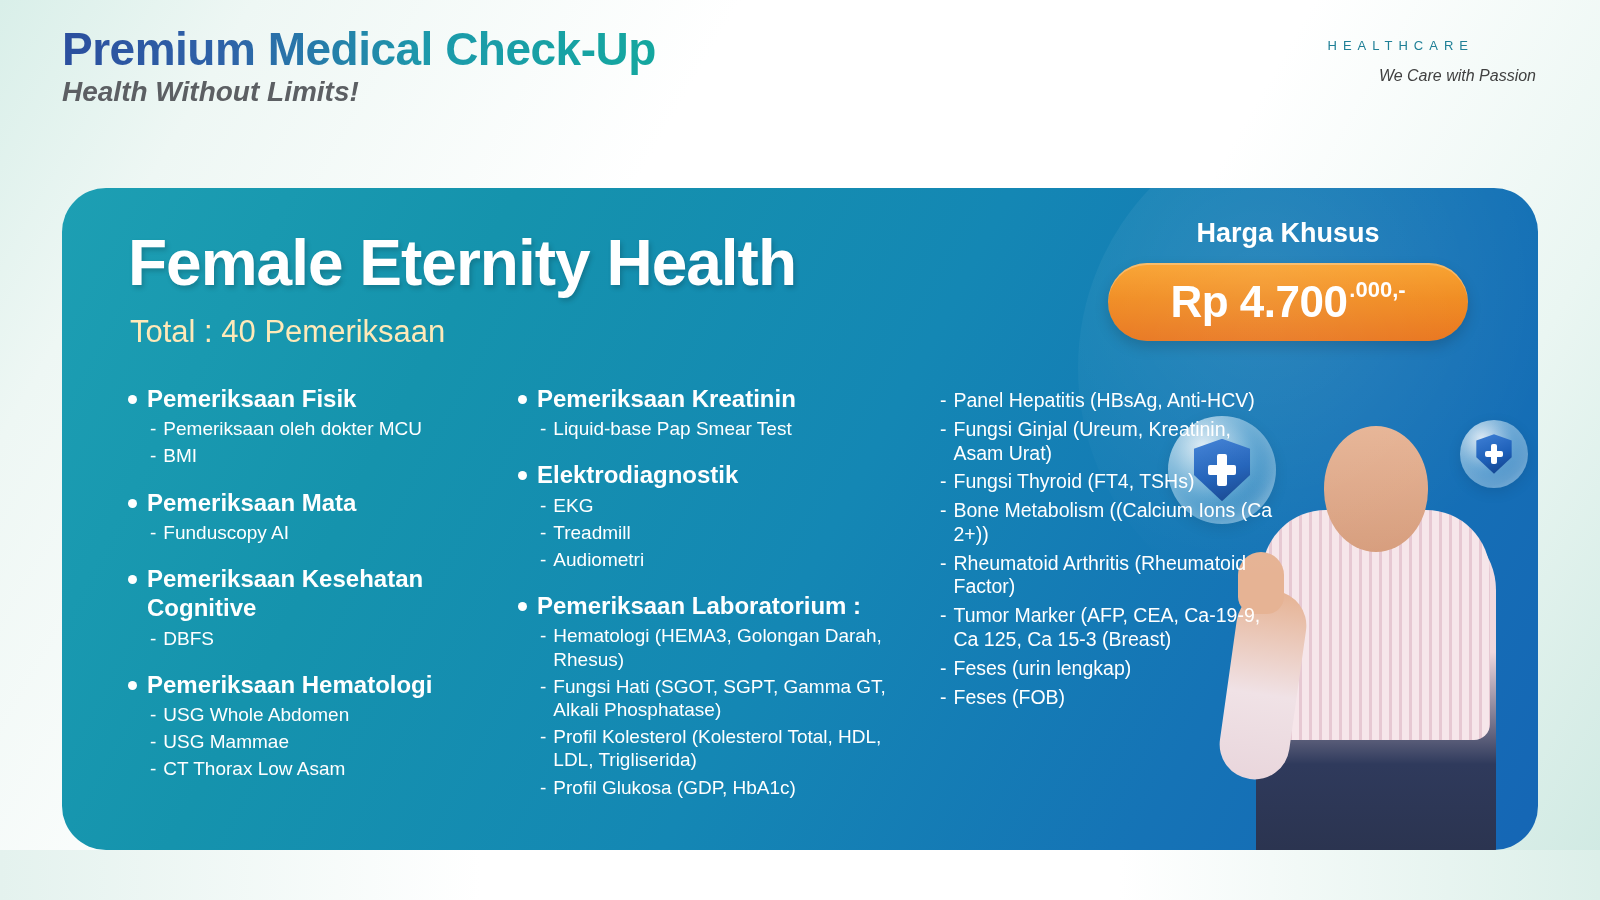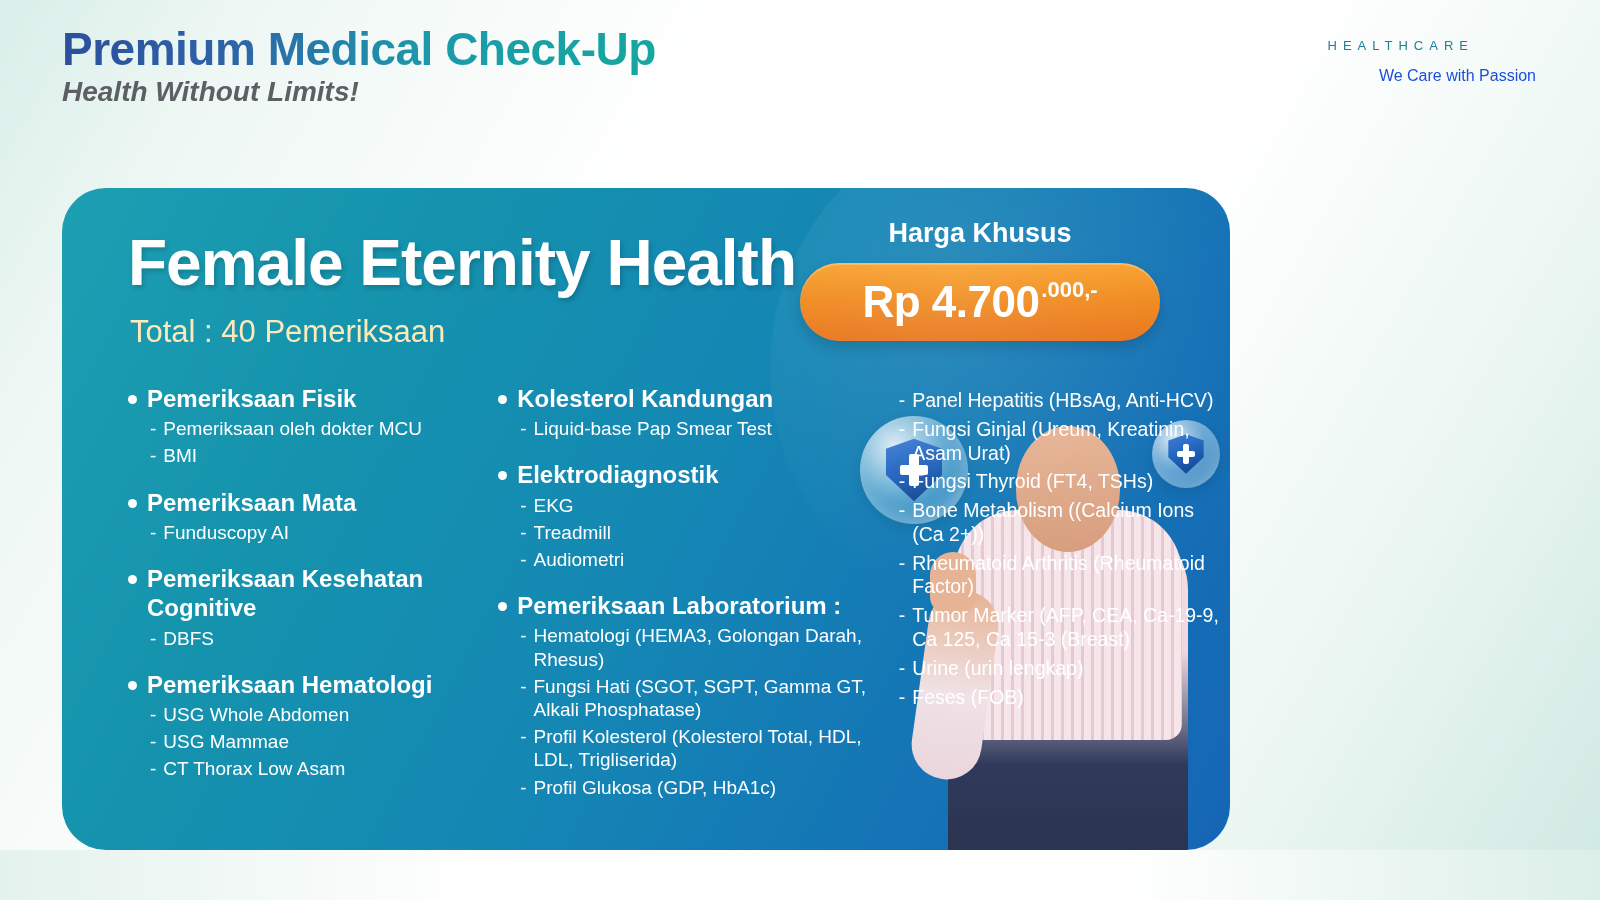--- a/index.html
+++ b/index.html
@@ -61,28 +61,29 @@
   .logo-sub {
     font-size: 13px;
     letter-spacing: 6px;
     color: #1e7f96;
     margin-top: 2px;
     margin-right: 62px;
   }
   .logo-tag {
     margin-top: 14px;
     font-size: 16px;
-    color: #1d4ed8;
+    font-style: italic;
+    color: #404040;
   }
 
   
   .card {
     position: absolute;
     left: 62px; top: 188px;
-    width: 1168px; height: 662px;
+    width: 1476px; height: 662px;
     border-radius: 44px 44px 44px 44px;
     background: linear-gradient(118deg, #1d9fb3 0%, #1593ad 25%, #1487b4 52%, #1573b6 78%, #1566b5 100%);
     overflow: hidden;
   }
   .card::after {
     content: "";
     position: absolute;
     right: -60px; top: -80px;
     width: 520px; height: 520px;
     border-radius: 50%;
@@ -383,21 +384,21 @@
             <span class="dash">-</span>
             <span>CT Thorax Low Asam</span>
           </div>
       </div>
     </div>
 
     <div class="col col-2">
       <div class="group">
         <div class="group-head">
           <span class="bullet"></span>
-          <span>Kolesterol Kandungan</span>
+          <span>Pemeriksaan Kreatinin</span>
         </div>
         <div class="item">
             <span class="dash">-</span>
             <span>Liquid-base Pap Smear Test</span>
           </div>
       </div>
 
       <div class="group">
         <div class="group-head">
           <span class="bullet"></span>
@@ -462,21 +463,21 @@
         <div class="item">
             <span class="dash">-</span>
             <span>Rheumatoid Arthritis (Rheumatoid Factor)</span>
           </div>
         <div class="item">
             <span class="dash">-</span>
             <span>Tumor Marker (AFP, CEA, Ca-19-9, Ca 125, Ca 15-3 (Breast)</span>
           </div>
         <div class="item">
             <span class="dash">-</span>
-            <span>Urine (urin lengkap)</span>
+            <span>Feses (urin lengkap)</span>
           </div>
         <div class="item">
             <span class="dash">-</span>
             <span>Feses (FOB)</span>
           </div>
       </div>
     </div>
 
   </div>
 </div>

